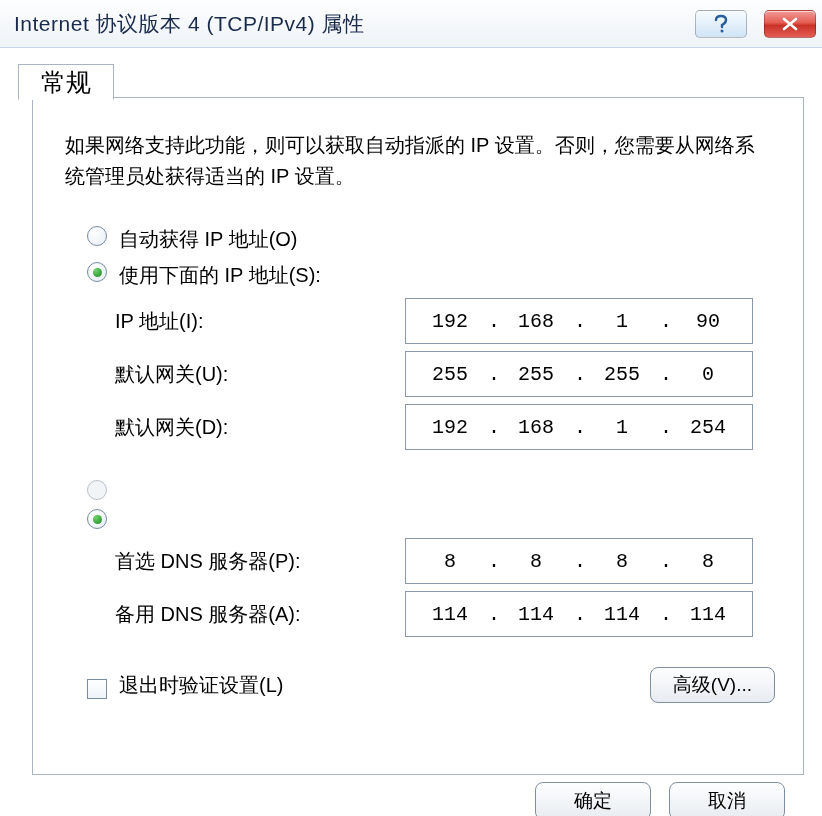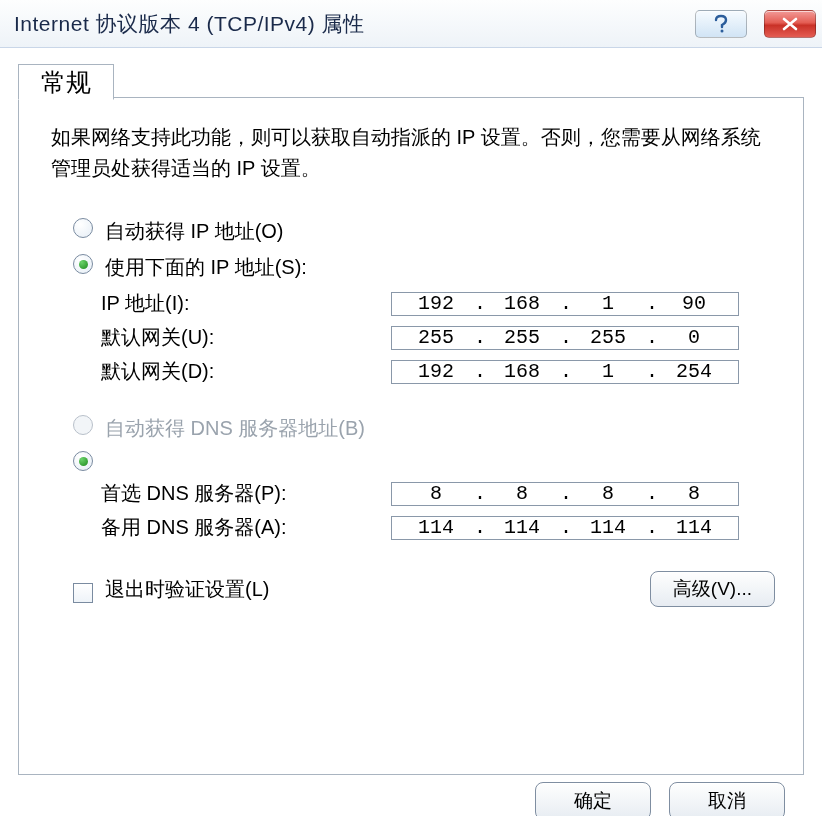--- a/index.html
+++ b/index.html
@@ -66,23 +66,24 @@
     border-bottom: 1px solid #fff;
     background: #fff;
     font-size: 25px;
     display: flex;
     align-items: center;
     z-index: 2;
   }
   .panel {
     border: 1px solid #a9b4c0;
     margin-top: -1px;
-    padding: 24px 28px 26px 28px;
+    padding: 32px 28px 26px 28px;
     min-height: 678px;
     position: relative;
+    margin-left: 14px;
   }
   .intro {
     font-size: 20px;
     line-height: 1.55;
     margin-bottom: 34px;
     padding: 0 4px;
   }
   .group {
     margin: 0 0 30px 26px;
   }
@@ -123,21 +124,21 @@
     align-items: center;
     margin: 7px 0;
     font-size: 20px;
   }
   .field-label { width: 290px; flex-shrink: 0; }
   .ipbox {
     display: flex;
     align-items: center;
     border: 1px solid #8a98a9;
     background: #fff;
-    height: 24px;
+    height: 46px;
     width: 348px;
     font-family: Consolas, "Courier New", monospace;
     font-size: 20px;
     padding: 0 6px;
   }
   .ipbox .oct {
     flex: 1;
     text-align: center;
     border: none;
     outline: none;
@@ -263,21 +264,20 @@
               <span class="dot">.</span>
             <span class="oct">254</span>
           </div>
         </div>
       </div>
     </div>
 
     <div class="group">
       <div class="radio-row">
         <span class="radio disabled"></span>
-        <span class="radio-label disabled">自动获得 DNS 服务器地址(B)</span>
       </div>
       <div class="radio-row">
         <span class="radio selected"></span>
       </div>
       <div class="field-rows">
         <div class="field-row">
           <span class="field-label">首选 DNS 服务器(P):</span>
           <div class="ipbox">
             <span class="oct">8</span>
               <span class="dot">.</span>

